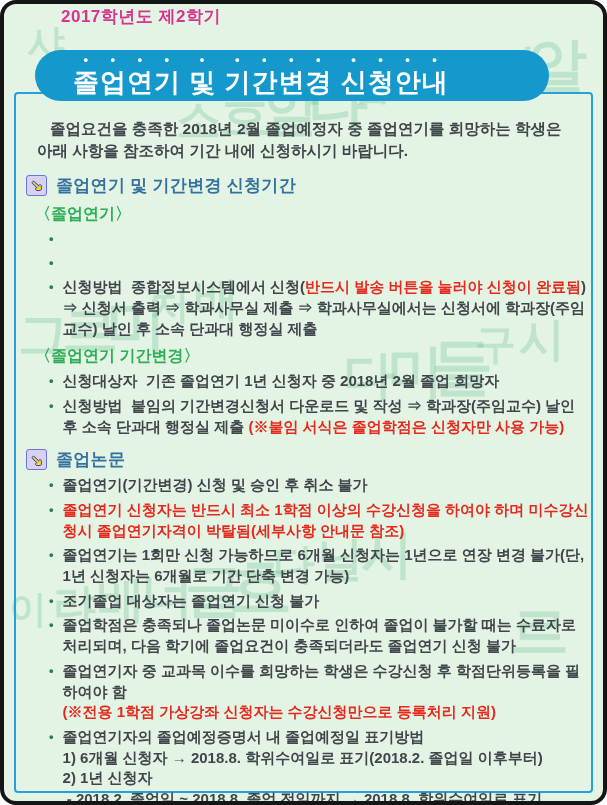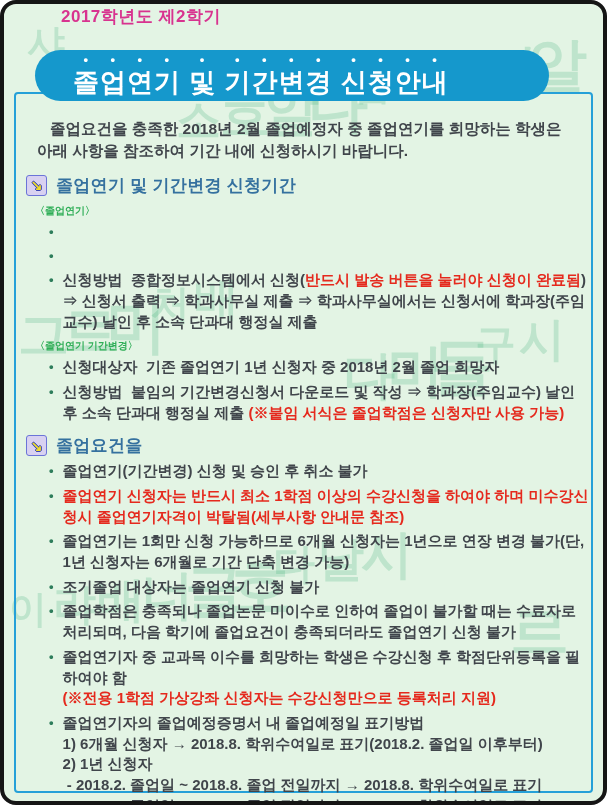--- a/index.html
+++ b/index.html
@@ -42,21 +42,21 @@
   .sec-heading .value { color:var(--magenta,#d8338f); margin-left:16px; }
   .icon-box {
     width:19px; height:19px; margin-right:9px; flex:0 0 auto;
     background:var(--icon-bg,#d8d1f1); border:1px solid var(--icon-border,#6b74d8); border-radius:3px;
     display:inline-flex; align-items:center; justify-content:center;
   }
   .icon-glyph {
     color:var(--icon-arrow,#f2de2a); font-size:14px; line-height:1;
     text-shadow:-1px 0 #3a46b4, 1px 0 #3a46b4, 0 -1px #3a46b4, 0 1px #3a46b4;
   }
-  .subheading { color:var(--green,#2fae57); font-size:10px; margin:7px 0 3px 9px; }
+  .subheading { color:var(--green,#2fae57); font-size:16px; margin:7px 0 3px 9px; }
   .bullet { display:flex; margin:4px 0 4px 23px; }
   .bullet .dot { color:#2e7d5b; font-size:13px; line-height:1.55; margin-right:9px; flex:0 0 auto; }
   .bullet .txt { color:var(--text,#40454b); font-size:15px; line-height:1.38; white-space:pre-wrap; }
   .red { color:var(--red,#e5291d); }
 </style>
 </head>
 <body>
 
 <div class="page">
   <div class="watermark">
@@ -126,21 +126,21 @@
           <span class="txt"><span>신청대상자  기존 졸업연기 1년 신청자 중 2018년 2월 졸업 희망자</span></span>
         </div>
         <div class="bullet">
           <span class="dot">•</span>
           <span class="txt"><span>신청방법  붙임의 기간변경신청서 다운로드 및 작성 ⇒ 학과장(주임교수) 날인 후 소속 단과대 행정실 제출 </span><span class="red">(※붙임 서식은 졸업학점은 신청자만 사용 가능)</span></span>
         </div>
         <div class="sec-heading">
           <span class="icon-box">
             <span class="icon-glyph">↘</span>
           </span>
-          <span class="label">졸업요건을</span>
+          <span class="label">졸업논문</span>
         </div>
         <div class="bullet">
           <span class="dot">•</span>
           <span class="txt"><span>졸업연기(기간변경) 신청 및 승인 후 취소 불가</span></span>
         </div>
         <div class="bullet">
           <span class="dot">•</span>
           <span class="txt"><span class="red">졸업연기 신청자는 반드시 최소 1학점 이상의 수강신청을 하여야 하며 미수강신청시 졸업연기자격이 박탈됨(세부사항 안내문 참조)</span></span>
         </div>
         <div class="bullet">

